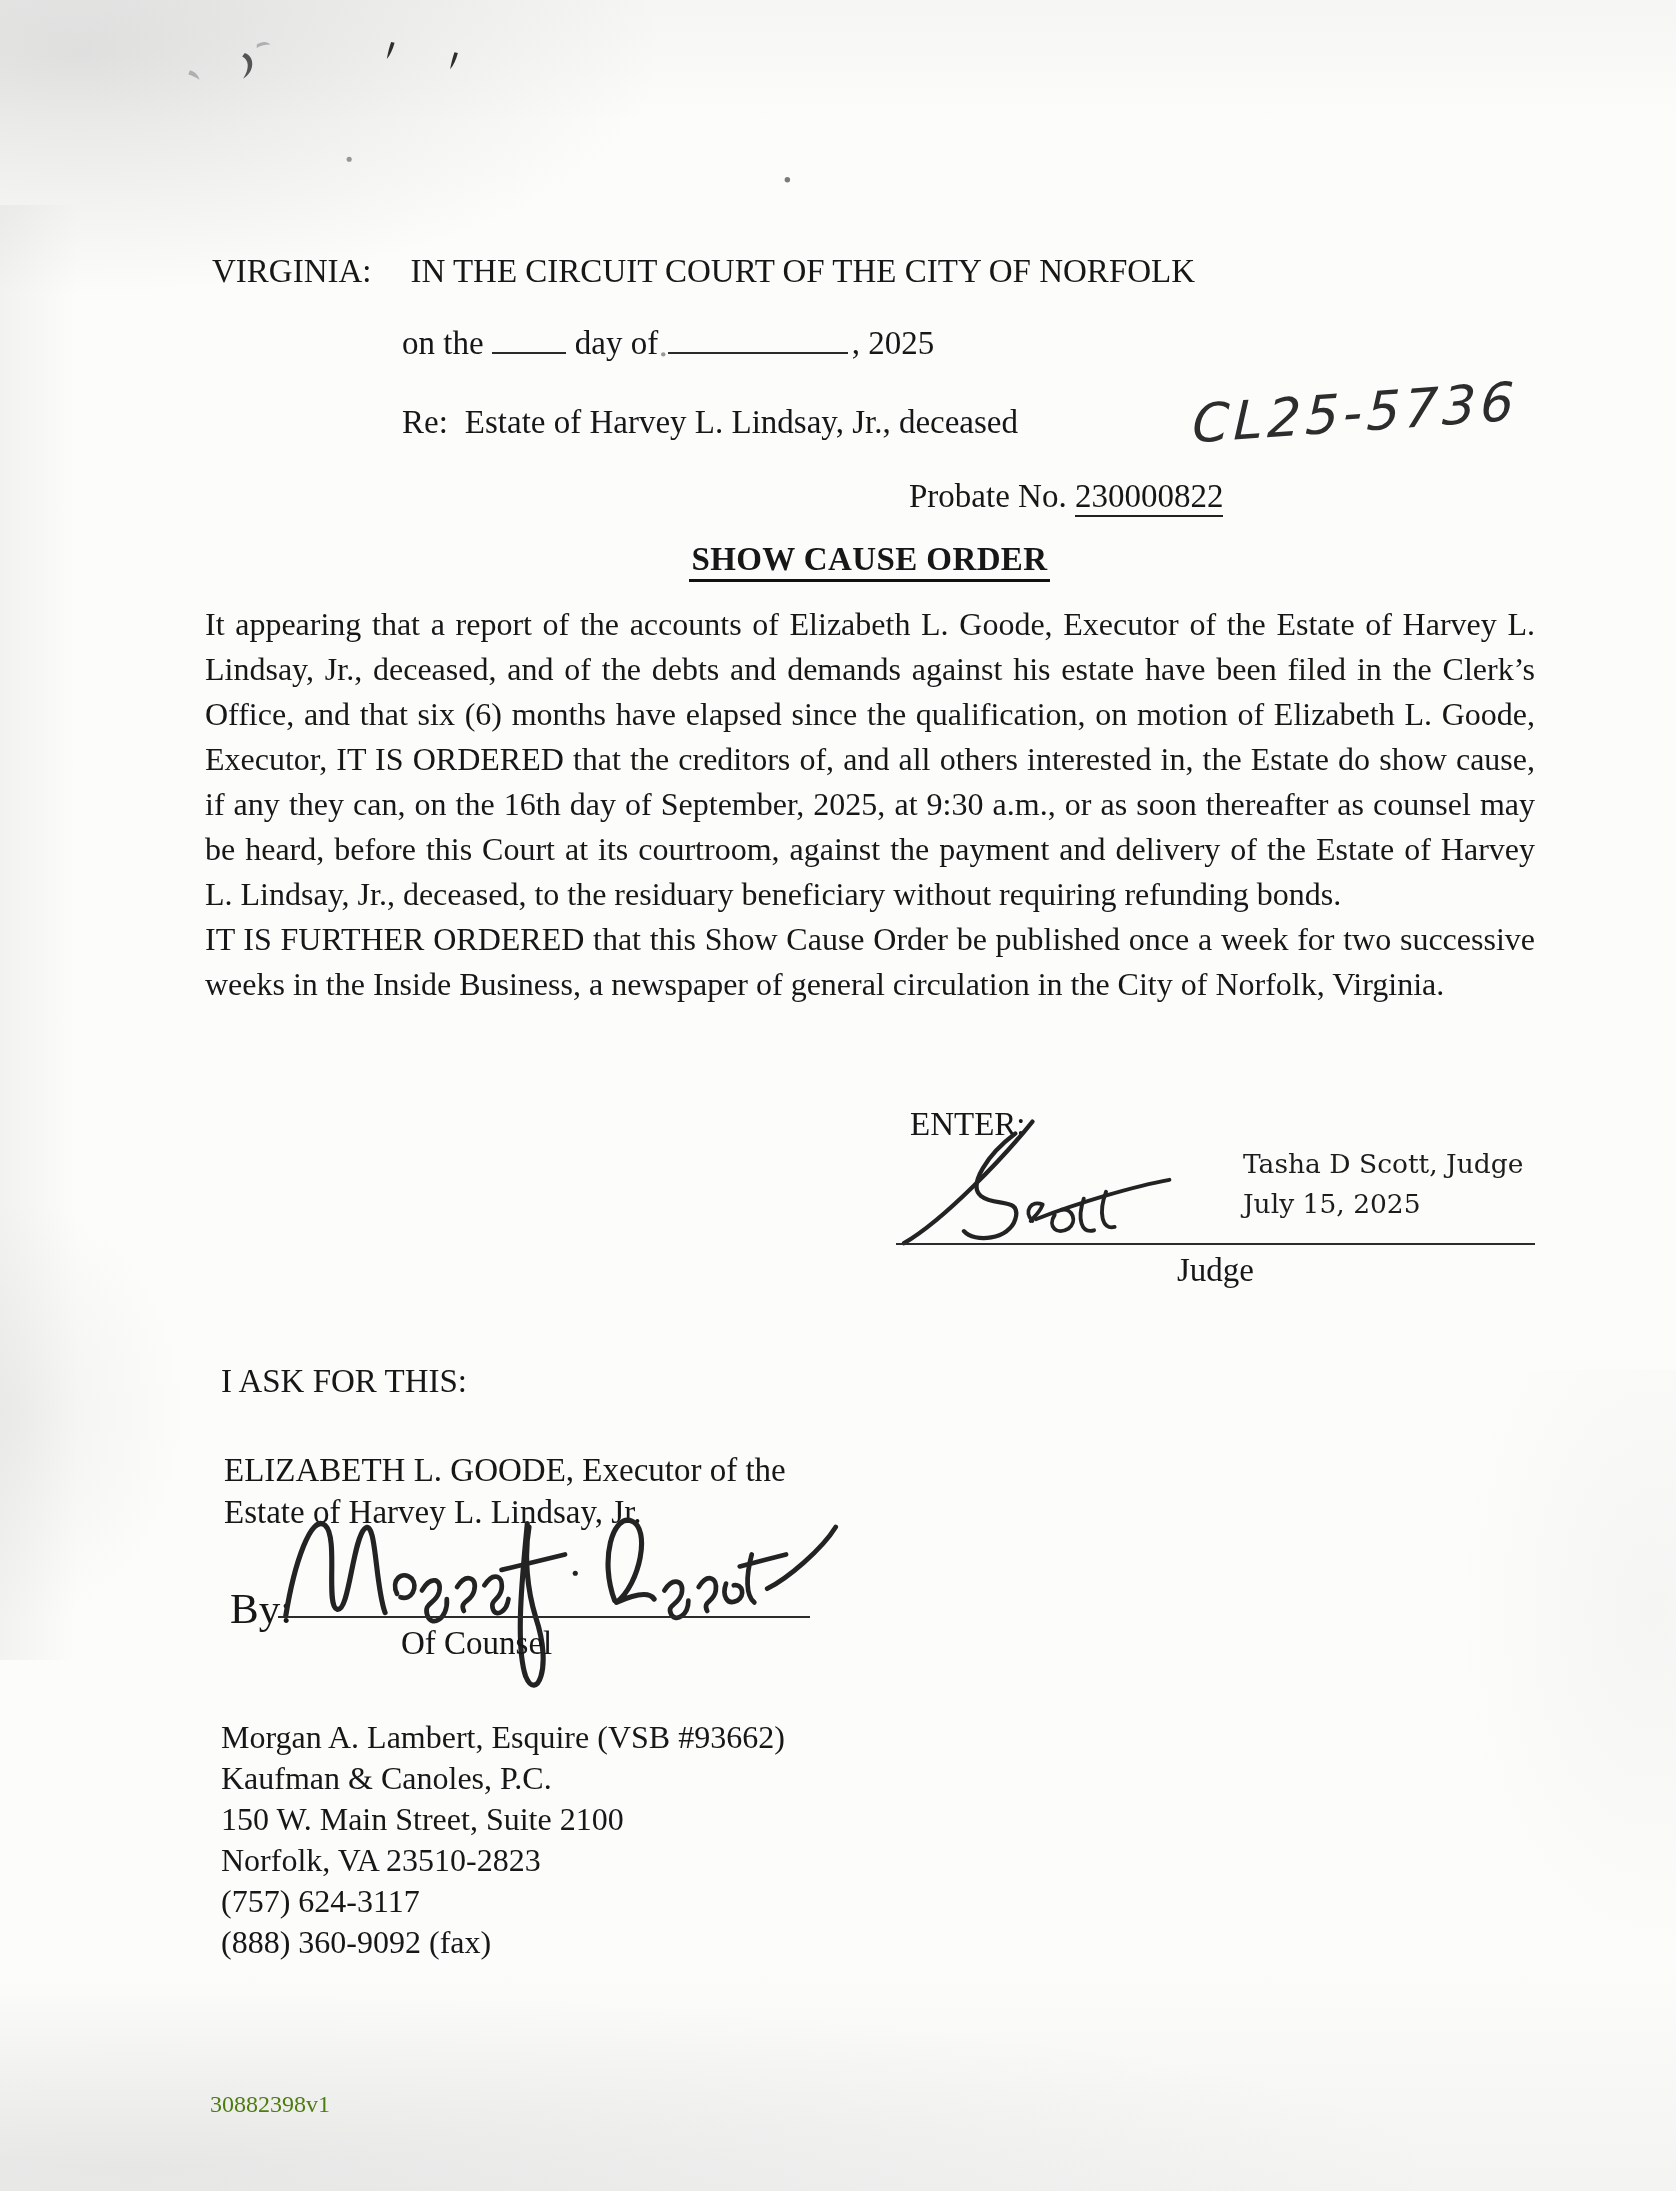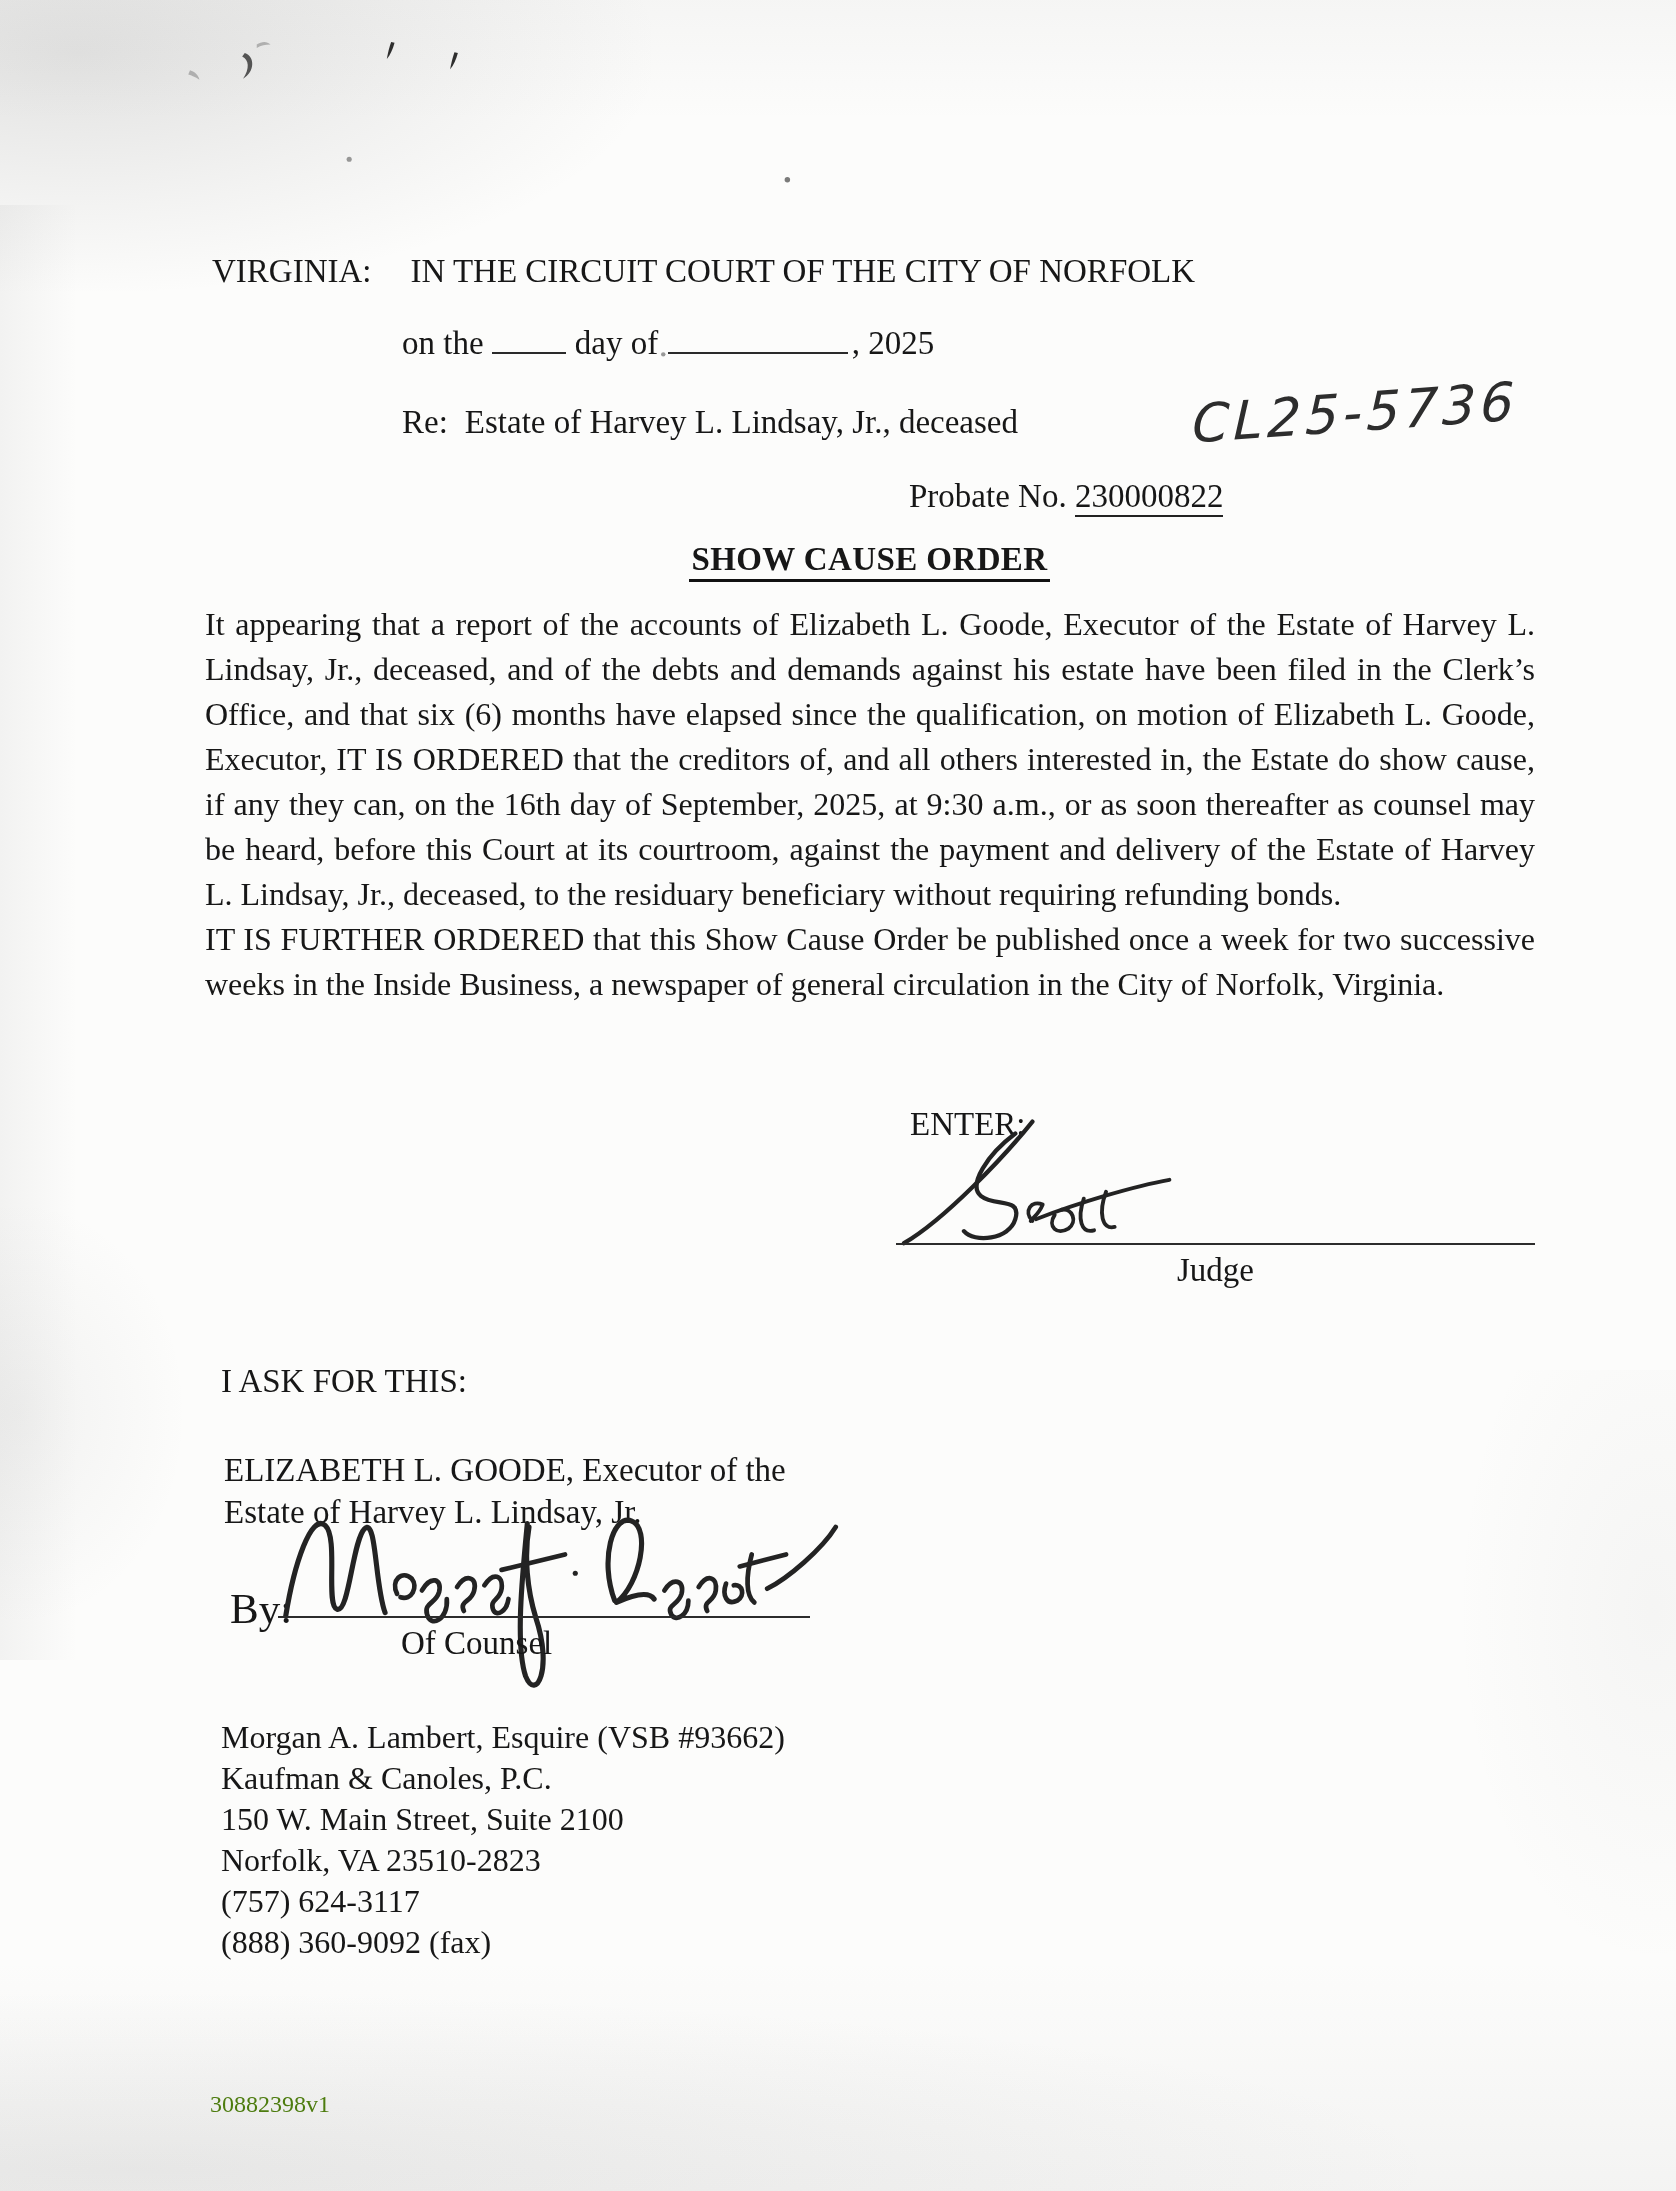--- a/index.html
+++ b/index.html
@@ -172,20 +172,24 @@
   <svg class="abs sig judge-sig" width="300" height="137" viewBox="0 0 350 160">
     <path d="M 22 152 C 70 124, 140 50, 172 10" stroke-width="5"></path>
     <path d="M 152 24 C 120 48, 96 84, 112 97 C 128 110, 160 98, 152 124 C 145 148, 104 152, 92 138" stroke-width="5"></path>
     <path d="M 172 126 C 161 115, 171 101, 184 107 C 180 117, 174 121, 170 126" stroke-width="4.5"></path>
     <path d="M 198 119 C 189 133, 201 143, 214 135 C 225 127, 219 111, 206 113" stroke-width="4.5"></path>
     <path d="M 232 100 C 224 124, 229 141, 244 137" stroke-width="4.5"></path>
     <path d="M 258 92 C 249 116, 253 137, 268 133" stroke-width="4.5"></path>
     <path d="M 176 124 C 225 105, 292 85, 332 78" stroke-width="4.5"></path>
   </svg>
 
+  <div class="abs judge-stamp">
+    <div>Tasha D Scott, Judge</div>
+    <div>July 15, 2025</div>
+  </div>
 
   <div class="abs judge-sig-line"></div>
   <div class="abs judge-line-label">Judge</div>
 
   <div class="abs ask-label">I ASK FOR THIS:</div>
 
   <div class="abs executor-block">
     <div>ELIZABETH L. GOODE, Executor of the</div>
     <div>Estate of Harvey L. Lindsay, Jr.</div>
   </div>

